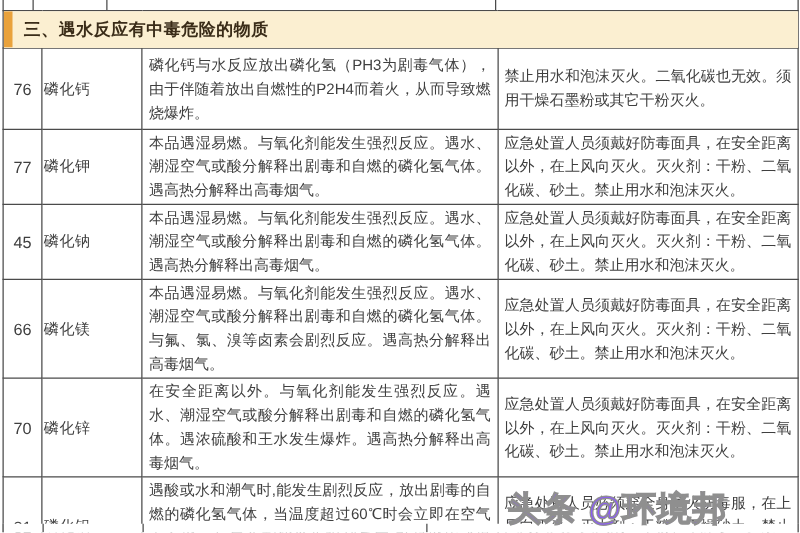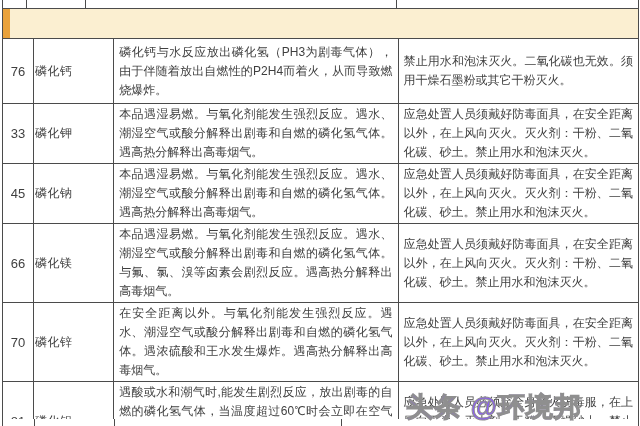--- a/index.html
+++ b/index.html
@@ -78,32 +78,33 @@
     <colgroup>
       <col style="width:31px">
         <col style="width:80px">
         <col style="width:284px">
         <col style="width:240px">
     </colgroup>
     <tbody>
         <tr class="hdr" style="height:30px">
       <td colspan="4">
         <span class="accent"></span>
+        <span>三、遇水反应有中毒危险的物质</span>
       </td>
     </tr>
 
     <tr style="height:65px">
       <td class="c-no">76</td>
       <td class="c-name">磷化钙</td>
       <td class="c-desc">磷化钙与水反应放出磷化氢（PH3为剧毒气体），由于伴随着放出自燃性的P2H4而着火，从而导致燃烧爆炸。</td>
       <td class="c-resp">禁止用水和泡沫灭火。二氧化碳也无效。须用干燥石墨粉或其它干粉灭火。</td>
     </tr>
 
     <tr style="height:60px">
-      <td class="c-no">33</td>
+      <td class="c-no">77</td>
       <td class="c-name">磷化钾</td>
       <td class="c-desc">本品遇湿易燃。与氧化剂能发生强烈反应。遇水、潮湿空气或酸分解释出剧毒和自燃的磷化氢气体。遇高热分解释出高毒烟气。</td>
       <td class="c-resp">应急处置人员须戴好防毒面具，在安全距离以外，在上风向灭火。灭火剂：干粉、二氧化碳、砂土。禁止用水和泡沫灭火。</td>
     </tr>
 
     <tr style="height:59px">
       <td class="c-no">45</td>
       <td class="c-name">磷化钠</td>
       <td class="c-desc">本品遇湿易燃。与氧化剂能发生强烈反应。遇水、潮湿空气或酸分解释出剧毒和自燃的磷化氢气体。遇高热分解释出高毒烟气。</td>
       <td class="c-resp">应急处置人员须戴好防毒面具，在安全距离以外，在上风向灭火。灭火剂：干粉、二氧化碳、砂土。禁止用水和泡沫灭火。</td>

